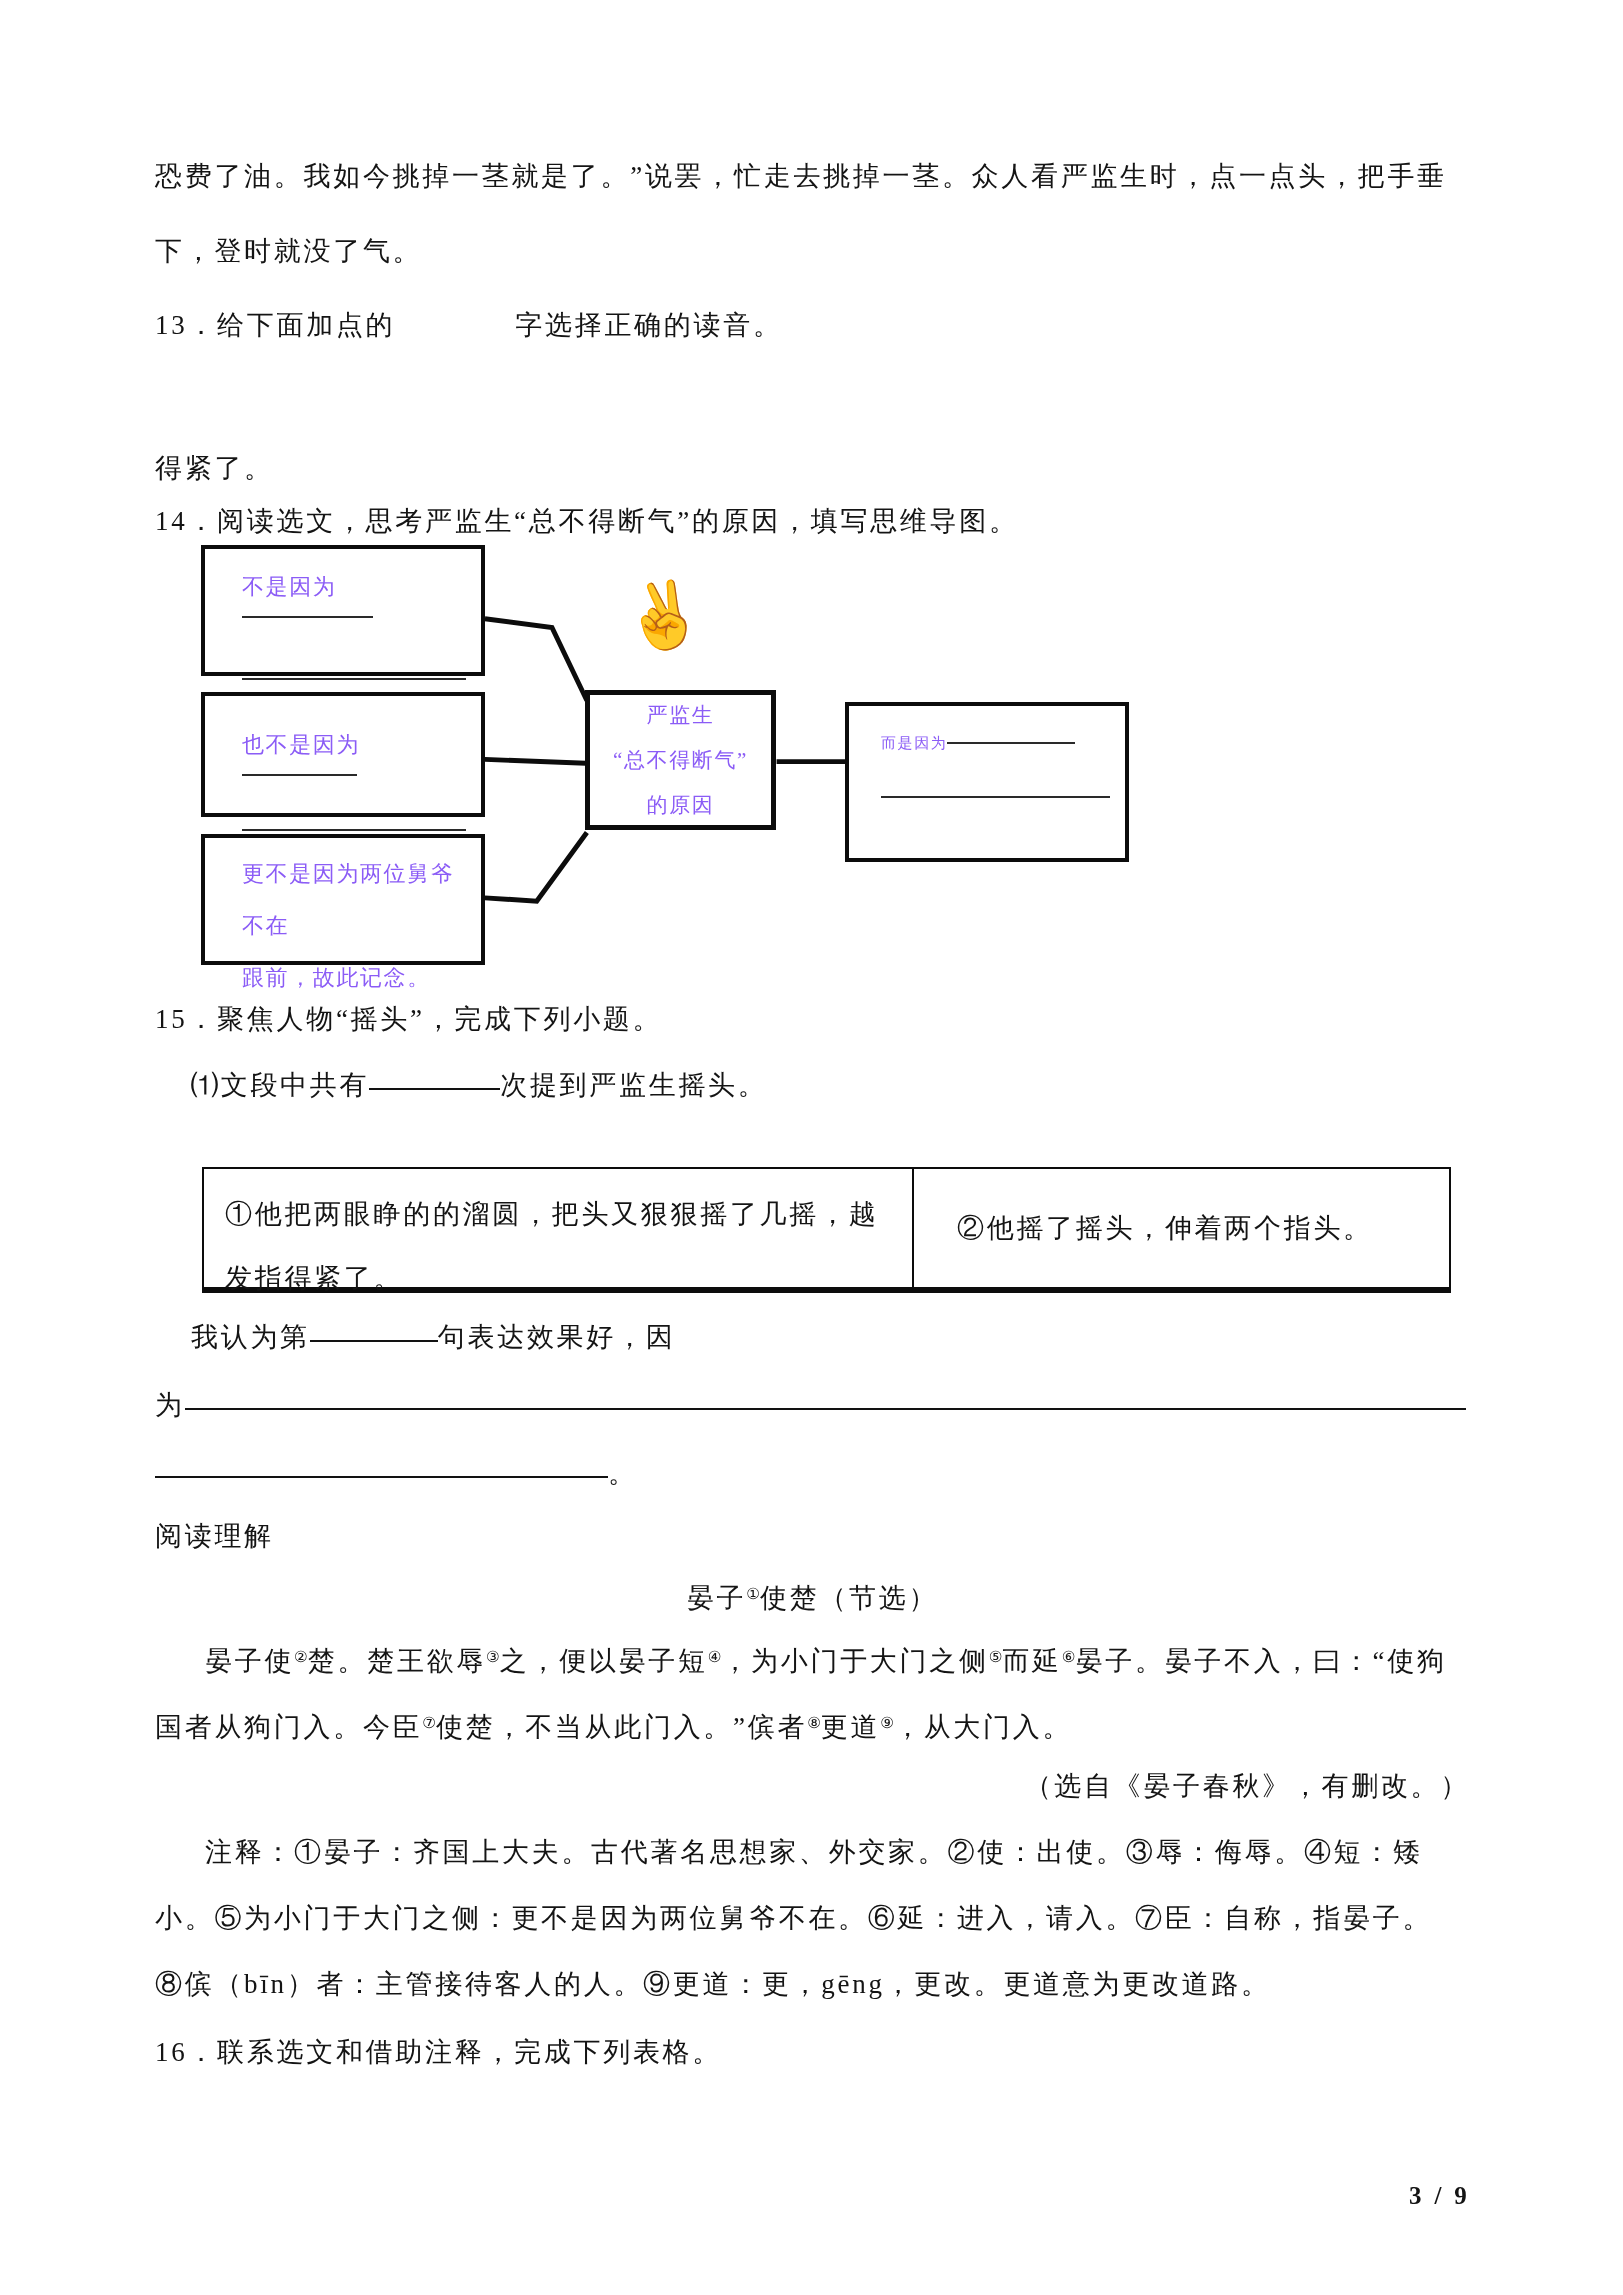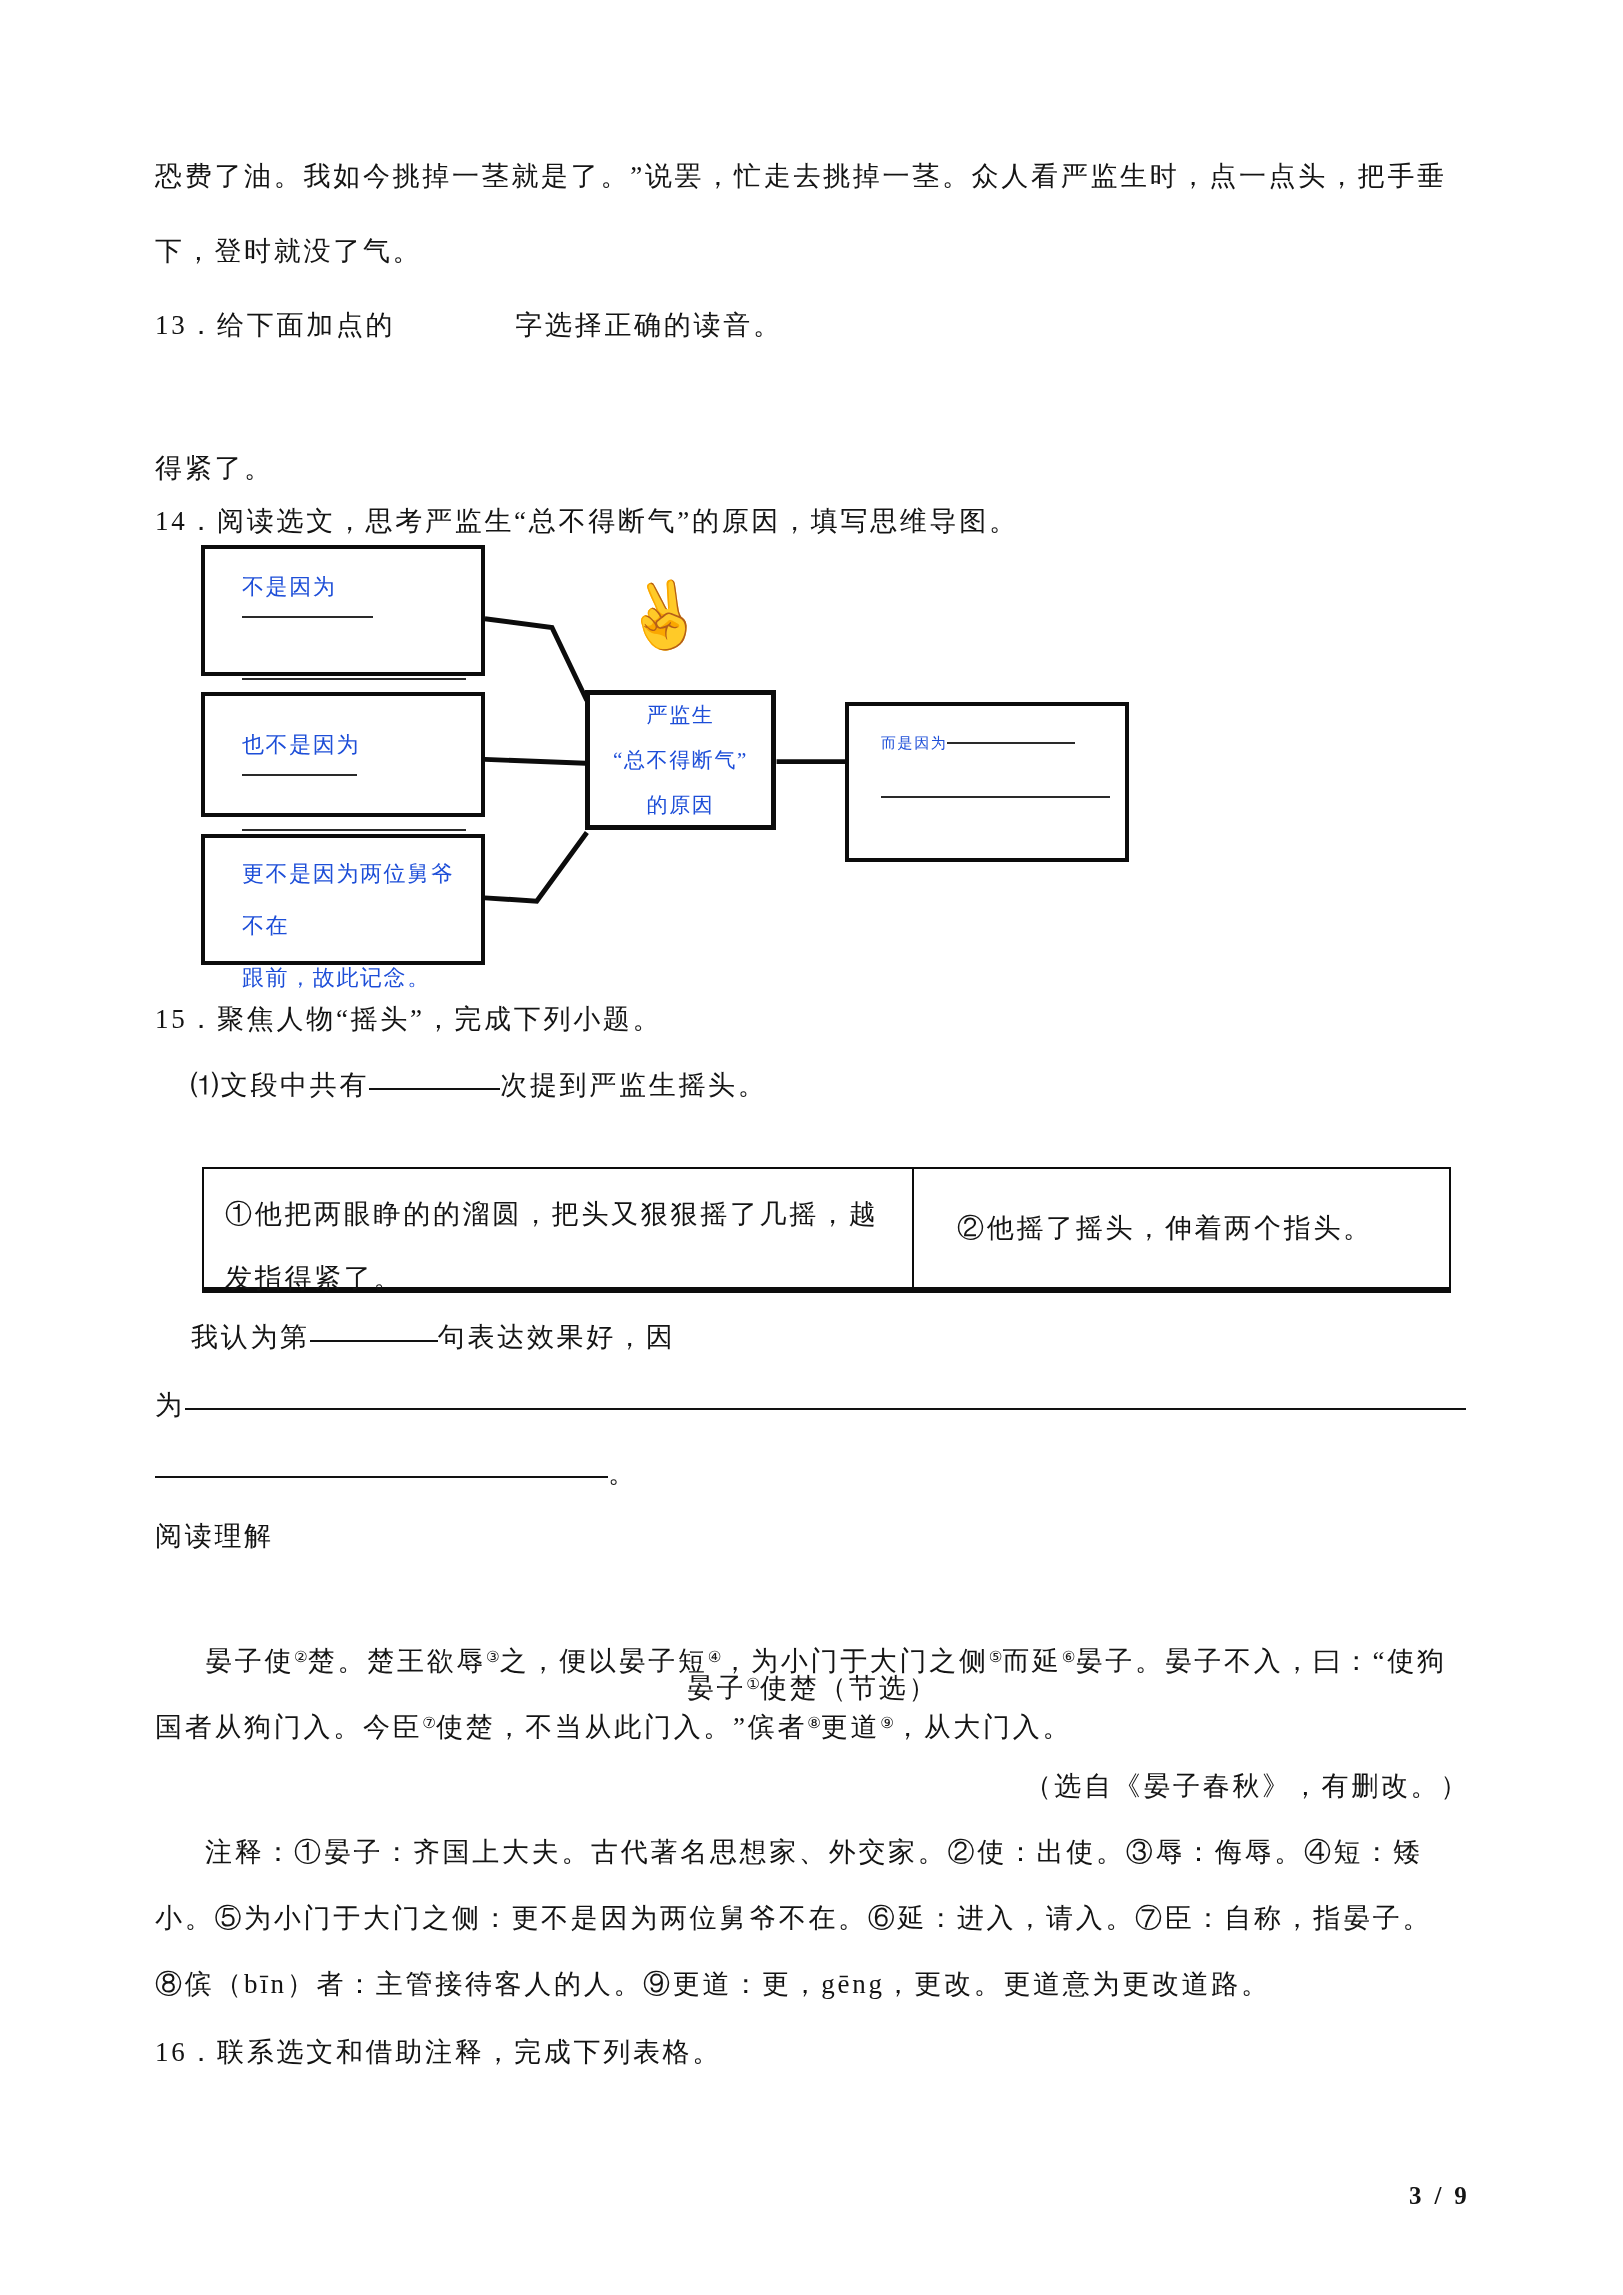--- a/index.html
+++ b/index.html
@@ -11,21 +11,21 @@
   .line{position:absolute;left:155px;width:1315px;white-space:nowrap;line-height:34px;}
   .ind2{padding-left:50px;}
   .ind1{padding-left:36px;}
   .bl{display:inline-block;border-bottom:2.7px solid #121212;height:0;vertical-align:3.8px;}
   .gap{display:inline-block;width:120px;}
   .dotchar{position:relative;display:inline-block;}
   .dotchar::after{content:"";position:absolute;left:46%;transform:translateX(-50%);bottom:-7.6px;width:4.9px;height:4.9px;border-radius:50%;background:#141414;}
   .sup{font-size:15.3px;letter-spacing:0;vertical-align:7.6px;}
   
   .diagram{position:absolute;left:155px;top:537px;width:1314px;height:447px;}
-  .dbox{position:absolute;border:4.4px solid #0c0c0c;box-sizing:border-box;font-size:22px;letter-spacing:1.6px;color:#1d4ed8;}
+  .dbox{position:absolute;border:4.4px solid #0c0c0c;box-sizing:border-box;font-size:22px;letter-spacing:1.6px;color:#8b5cf6;}
   .dul{display:inline-block;border-bottom:2.2px solid #2a2a2a;height:0;vertical-align:4.4px;}
   .dlines{position:absolute;left:0;top:0;}
   .hand{position:absolute;font-size:64px;transform:rotate(-18deg);color:#0c0c0c;line-height:64px;}
   .centerbox{display:flex;flex-direction:column;justify-content:center;align-items:center;text-align:center;line-height:45px;font-size:21px;border-width:5.5px;}
   
   .qtable{position:absolute;left:202px;top:1167px;width:1249px;height:126px;border:2.7px solid #0c0c0c;border-bottom-width:6.5px;box-sizing:border-box;display:flex;}
   .tcell1{width:710px;border-right:2.7px solid #0c0c0c;box-sizing:border-box;padding:13px 21px 0 21px;line-height:64px;letter-spacing:2.7px;}
   .tcell2{flex:1;display:flex;align-items:center;padding-left:43px;box-sizing:border-box;}
   .pagenum{position:absolute;left:155px;top:2182px;width:1315px;text-align:right;font-weight:bold;font-size:25px;letter-spacing:3.3px;}
   .center{text-align:center;}
@@ -90,21 +90,21 @@
         <span>②他摇了摇头，伸着两个指头。</span>
       </div>
   </div>
 
   <div class="line ind1" style="top:1320px"><span>我认为第</span><span class="bl" style="width:128px"></span><span>句表达效果好，因</span></div>
   <div class="line" style="top:1388px"><span>为</span><span class="bl" style="width:1281px"></span></div>
   <div class="line" style="top:1456px"><span class="bl" style="width:453px"></span><span>。</span></div>
 
   <div class="line" style="top:1519px">阅读理解</div>
 
-  <div class="line center" style="top:1667px"><span>晏子</span><span class="sup">①</span><span>使楚（节选）</span></div>
+  <div class="line center" style="top:1577px"><span>晏子</span><span class="sup">①</span><span>使楚（节选）</span></div>
 
   <div class="line ind2" style="top:1640px">
     <span>晏子使</span><span class="sup">②</span><span>楚。楚王欲辱</span><span class="sup">③</span><span>之，便以晏子短</span><span class="sup">④</span><span>，为小门于大门之侧</span><span class="sup">⑤</span><span>而延</span><span class="sup">⑥</span><span>晏子。晏子不入，曰：“使狗</span>
   </div>
   <div class="line" style="top:1706px">
     <span>国者从狗门入。今臣</span><span class="sup">⑦</span><span>使楚，不当从此门入。”傧者</span><span class="sup">⑧</span><span>更道</span><span class="sup">⑨</span><span>，从大门入。</span>
   </div>
 
   <div class="line right" style="top:1769px">（选自《晏子春秋》，有删改。）</div>
 

